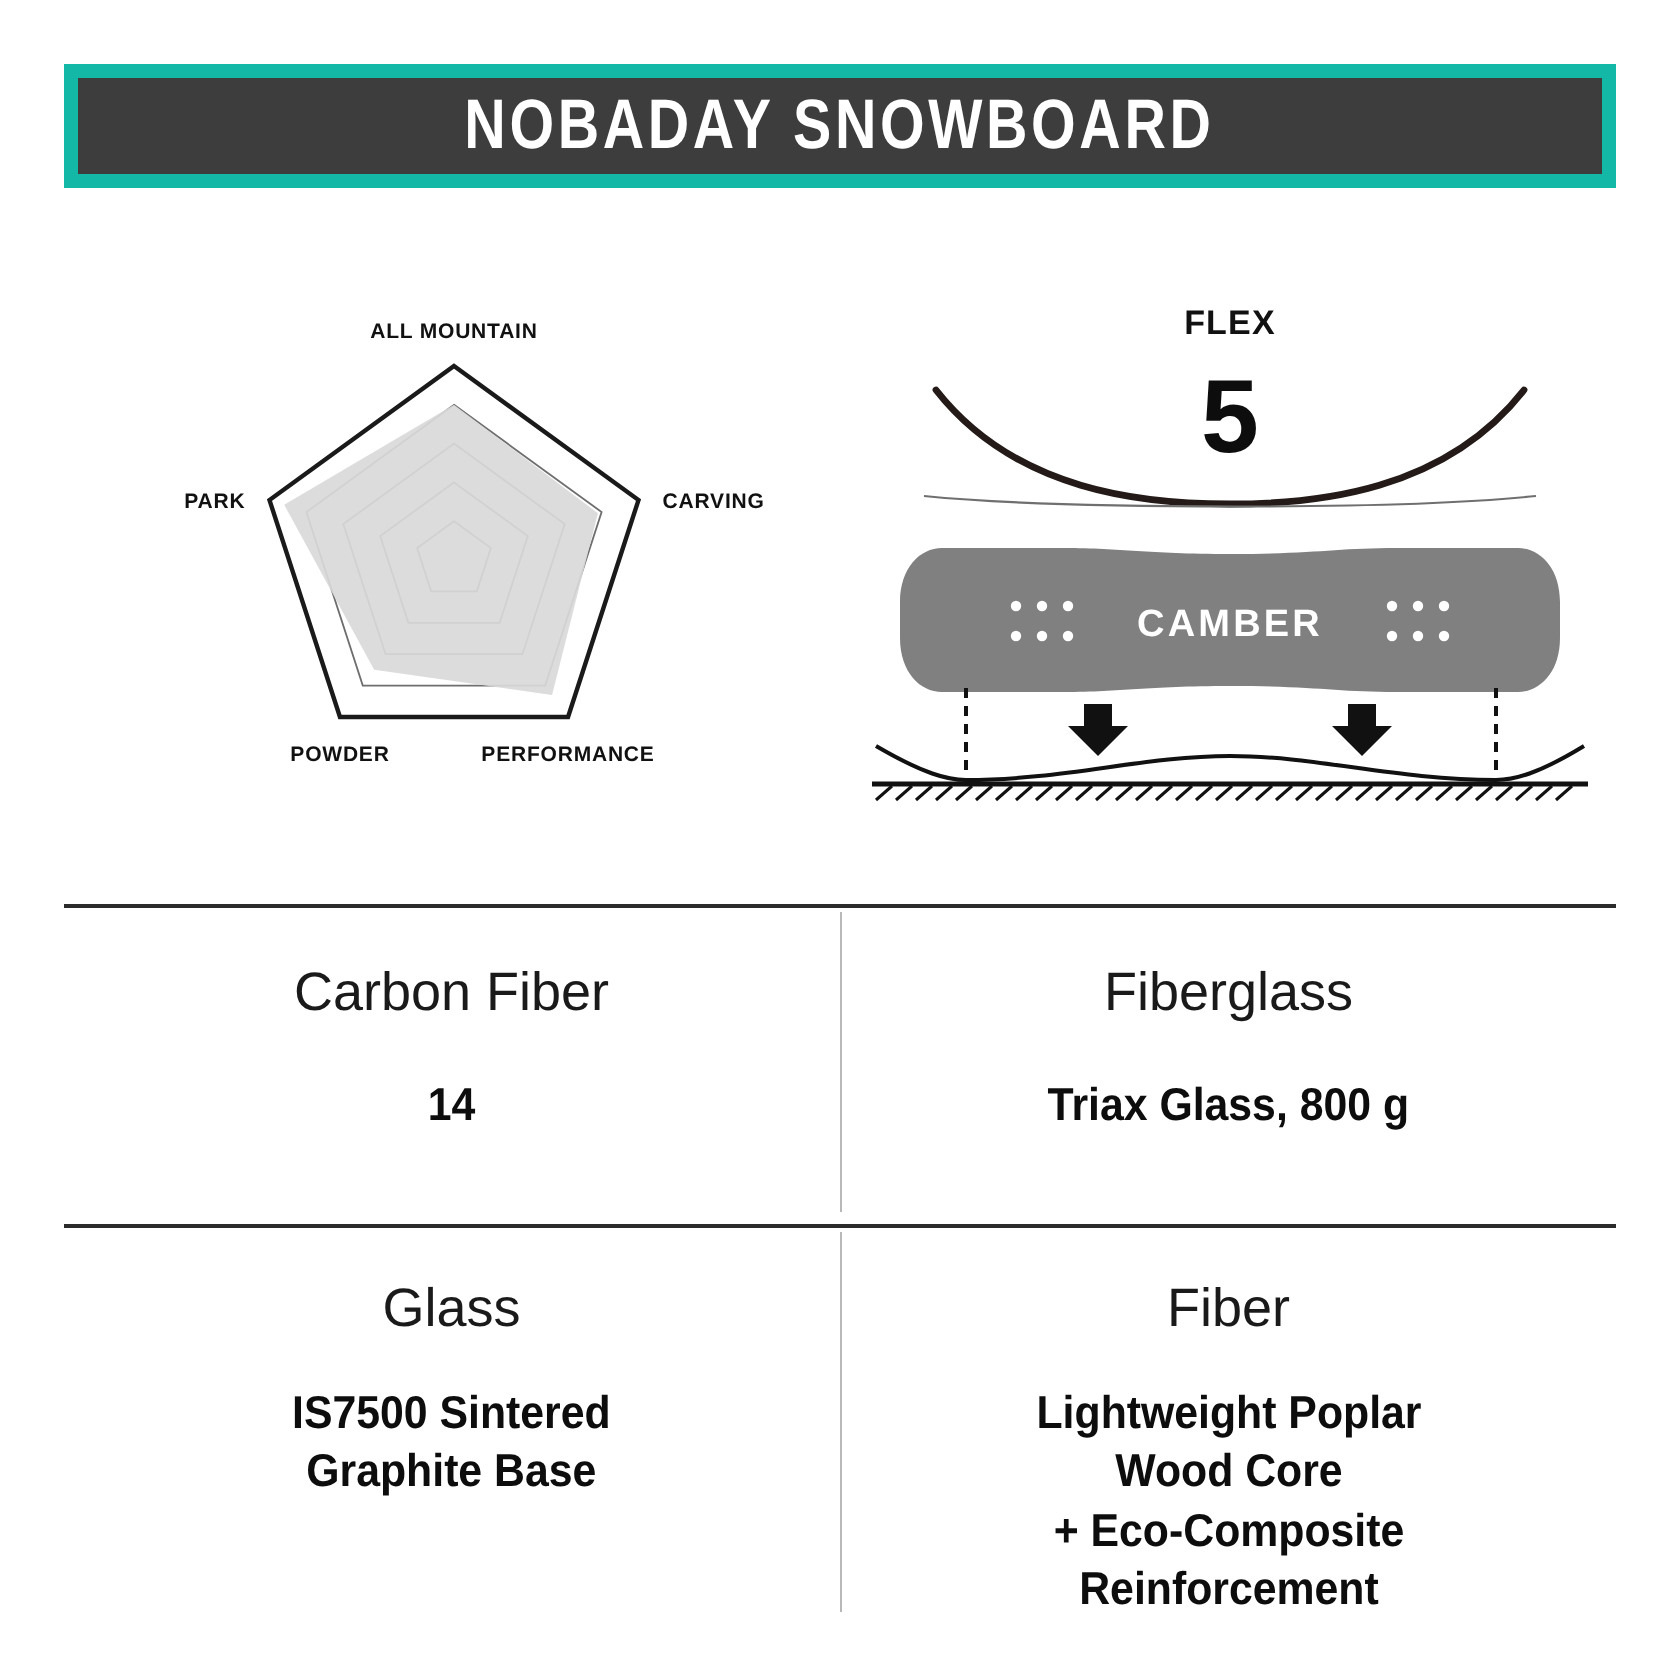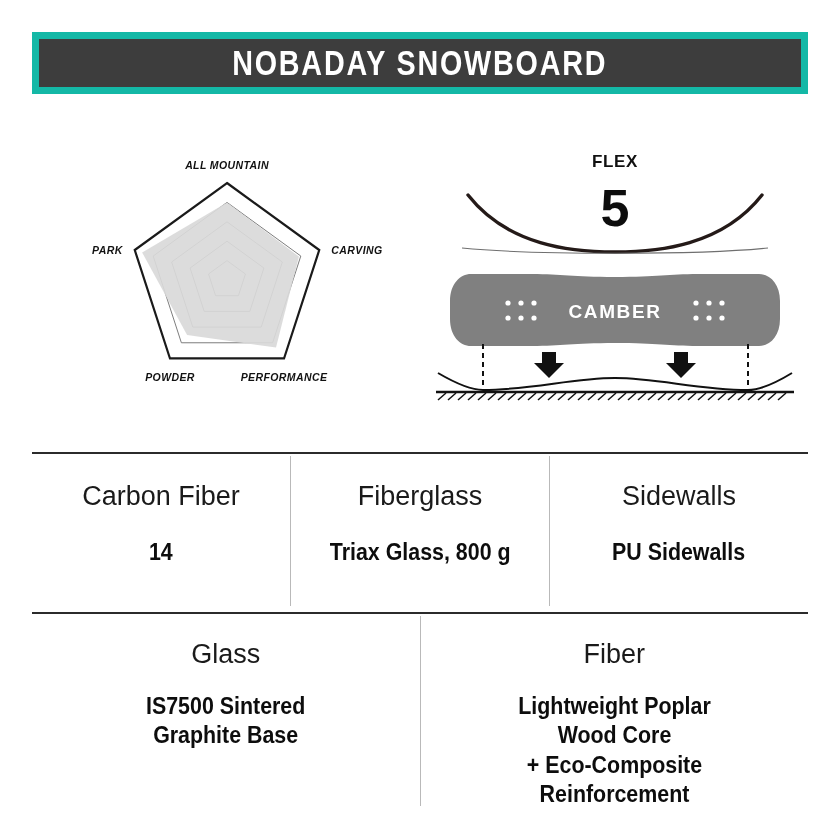--- a/index.html
+++ b/index.html
@@ -39,21 +39,21 @@
     font-family:"Liberation Sans", sans-serif;
   }
 
   
   .graphics{
     position:absolute;
     left:32px; top:118px;
     width:776px; height:300px;
   }
   .radar-wrap{
-    position:absolute;left:30px;top:22px;width:330px;height:260px;font-style:italic;
+    position:absolute;left:30px;top:22px;width:330px;height:260px;
   }
   .flex-wrap{
     position:absolute;left:390px;top:20px;width:386px;height:270px;
   }
   svg{display:block;}
 
   
   .rule{
     position:absolute;
     left:32px;width:776px;height:0;
@@ -260,24 +260,20 @@
 
   <div class="spec-row spec-row-1">
     <div class="spec-cell">
       <div class="spec-label">Carbon Fiber</div>
       <div class="spec-value">14</div>
     </div>
     <div class="spec-cell">
       <div class="spec-label">Fiberglass</div>
       <div class="spec-value">Triax Glass, 800 g</div>
     </div>
-    <div class="spec-cell">
-      <div class="spec-label">Sidewalls</div>
-      <div class="spec-value">PU Sidewalls</div>
-    </div>
   </div>
 
   <div class="spec-row spec-row-2">
     <div class="spec-cell">
       <div class="spec-label">Glass</div>
       <div class="spec-value">IS7500 Sintered<br>Graphite Base</div>
     </div>
     <div class="spec-cell">
       <div class="spec-label">Fiber</div>
       <div class="spec-value">Lightweight Poplar<br>Wood Core<br>+ Eco-Composite<br>Reinforcement</div>

